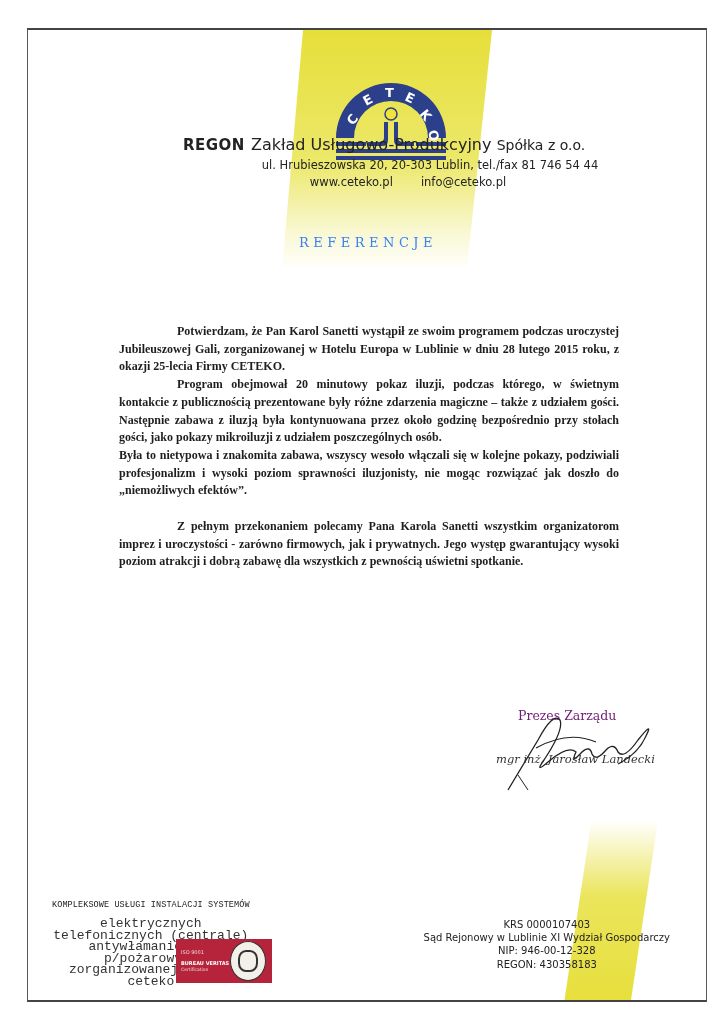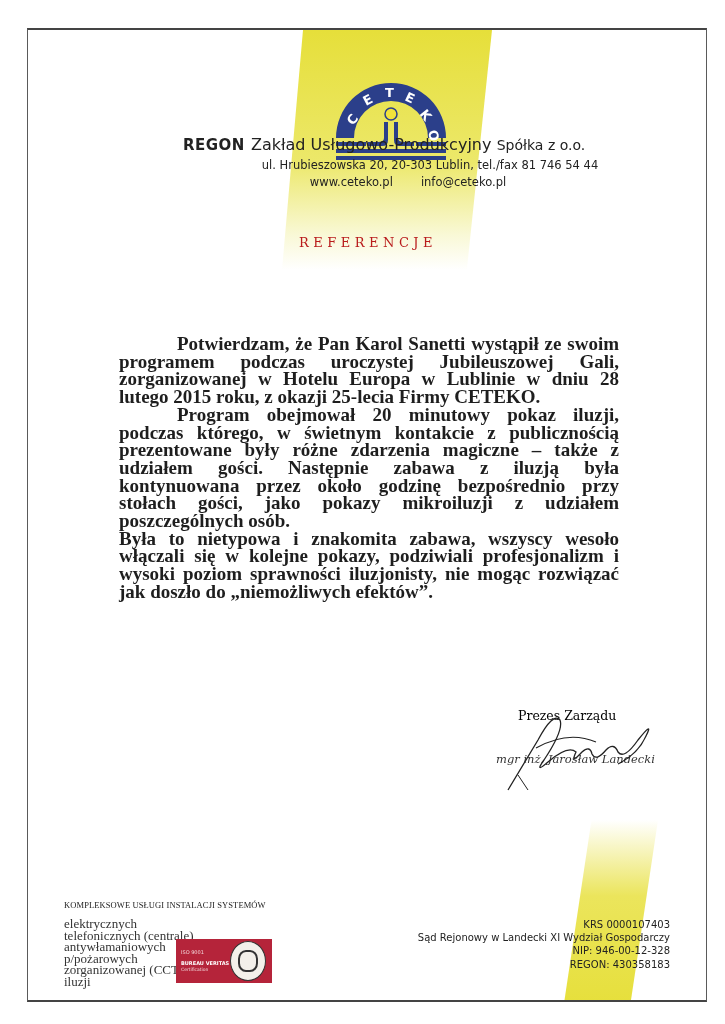--- a/index.html
+++ b/index.html
@@ -10,40 +10,40 @@
   .content { position: absolute; inset: 0; }
   .logo { position: absolute; left: 296px; top: 46px; width: 134px; height: 90px; }
   .company-line { position: absolute; left: 155px; top: 105px; width: 420px; font-family: "DejaVu Sans", sans-serif; font-size: 16.5px; color: #222; white-space: nowrap; }
   .company-line .brand { font-weight: bold; font-size: 15px; letter-spacing: 0.5px; margin-right: 6px; }
   .company-line .rest { font-size: 16px; }
   .company-line .tail { font-size: 14px; text-align: center; }
   .addr { position: absolute; left: 0; width: 680px; text-align: center; font-family: "DejaVu Sans", sans-serif; font-size: 11.5px; color: #222; }
   .addr1 { top: 128px; left: 62px; }
   .addr2 { top: 145px; left: 40px; }
   .addr2 span + span { margin-left: 28px; }
-  .title { position: absolute; left: 0; width: 680px; top: 205px; text-align: center; font-family: "DejaVu Serif", serif; font-size: 13px; letter-spacing: 4.5px; color: #b91c1c; }
-  .body-text { position: absolute; left: 91px; top: 293px; width: 500px; font-family: "Liberation Serif", serif; font-weight: bold; font-size: 19px; line-height: 17.7px; color: #1e1e1e; text-align: justify; margin-top: 12px; }
+  .title { position: absolute; left: 0; width: 680px; top: 205px; text-align: center; font-family: "DejaVu Serif", serif; font-size: 13px; letter-spacing: 4.5px; color: #3b82f6; }
+  .body-text { position: absolute; left: 91px; top: 293px; width: 500px; font-family: "Liberation Serif", serif; font-weight: bold; font-size: 12px; line-height: 17.7px; color: #1e1e1e; text-align: justify; }
   .body-text p { margin: 0; }
   .body-text p.indent { text-indent: 58px; }
   .body-text .gap { height: 18px; }
   .sig-block { position: absolute; left: 450px; top: 660px; width: 200px; height: 110px; }
-  .sig-role { position: absolute; left: 40px; top: 18px; font-family: "DejaVu Serif", serif; font-size: 12.5px; color: #000000; }
+  .sig-role { position: absolute; left: 40px; top: 18px; font-family: "DejaVu Serif", serif; font-size: 12.5px; color: #701a75; }
   .sig-name { position: absolute; left: 18px; top: 62px; font-family: "DejaVu Serif", serif; font-style: italic; font-size: 11.5px; color: #333; white-space: nowrap; }
   .sig-svg { position: absolute; left: 0; top: 0; }
-  .foot-left { position: absolute; left: 36px; top: 870px; font-family: Liberation Serif, serif; color: #222; }
+  .foot-left { position: absolute; left: 24px; top: 870px; font-family: Liberation Mono, monospace; color: #222; text-align: center; }
   .foot-left .head { font-size: 8.5px; letter-spacing: 0.1px; }
   .foot-left ul { list-style: none; margin: 8px 0 0 0; padding: 0; font-size: 13px; line-height: 11.5px; color: #333; }
   .cert { position: absolute; left: 148px; top: 909px; width: 96px; height: 44px; background: #b5243a; }
   .cert .t1 { position: absolute; left: 5px; top: 10px; font-family: "DejaVu Sans", sans-serif; font-size: 5px; color: #f2d6da; }
   .cert .t2 { position: absolute; left: 5px; top: 21px; font-family: "DejaVu Sans", sans-serif; font-size: 5px; font-weight: bold; color: #fff; }
   .cert .t3 { position: absolute; left: 5px; top: 28px; font-family: "DejaVu Sans", sans-serif; font-size: 4.5px; color: #f2d6da; }
   .cert .seal { position: absolute; right: 6px; top: 2px; width: 36px; height: 40px; border-radius: 50%; background: #f3f0ea; border: 1px solid #333; box-sizing: border-box; }
   .cert .seal::after { content: ""; position: absolute; left: 7px; top: 8px; width: 20px; height: 22px; border-radius: 40%; border: 2px solid #333; box-sizing: border-box; }
   .foot-right { position: absolute; right: 36px; top: 888px; text-align: right; font-family: "DejaVu Sans", sans-serif; font-size: 10px; line-height: 13.2px; color: #222; }
-  .foot-right div { white-space: nowrap; }
+  .foot-right div { white-space: nowrap; text-align: center; }
 </style>
 </head>
 <body>
 
 <div class="frame">
   <div class="band-top"></div>
   <div class="band-bottom"></div>
 
   <div class="content">
 
@@ -73,52 +73,53 @@
       <span>www.ceteko.pl</span><span>info@ceteko.pl</span>
     </div>
 
     <div class="title">REFERENCJE</div>
 
     <div class="body-text">
       <p class="indent">Potwierdzam, że Pan Karol Sanetti wystąpił ze swoim programem podczas uroczystej Jubileuszowej Gali, zorganizowanej w Hotelu Europa w Lublinie w dniu 28 lutego 2015 roku, z okazji 25-lecia Firmy CETEKO.</p>
       <p class="indent">Program obejmował 20 minutowy pokaz iluzji, podczas którego, w świetnym kontakcie z publicznością prezentowane były różne zdarzenia magiczne – także z udziałem gości. Następnie zabawa z iluzją była kontynuowana przez około godzinę bezpośrednio przy stołach gości, jako pokazy mikroiluzji z udziałem poszczególnych osób.</p>
       <p>Była to nietypowa i znakomita zabawa, wszyscy wesoło włączali się w kolejne pokazy, podziwiali profesjonalizm i wysoki poziom sprawności iluzjonisty, nie mogąc rozwiązać jak doszło do „niemożliwych efektów”.</p>
       <div class="gap"></div>
+      <p class="indent">Z pełnym przekonaniem polecamy Pana Karola Sanetti wszystkim organizatorom imprez i uroczystości - zarówno firmowych, jak i prywatnych. Jego występ gwarantujący wysoki poziom atrakcji i dobrą zabawę dla wszystkich z pewnością uświetni spotkanie.</p>
     </div>
 
     <div class="sig-block">
       <div class="sig-role">Prezes Zarządu</div>
       <div class="sig-name">mgr inż. Jarosław Landecki</div>
       <svg class="sig-svg" width="200" height="110" viewBox="0 0 200 110">
         <path d="M30 100 L60 50 Q75 22 82 30 Q86 40 66 70 Q56 84 70 72 Q90 55 98 62 Q92 75 104 62 Q112 55 114 64 Q118 72 128 60 Q136 52 140 62 Q146 70 160 50 Q176 30 168 46 Q160 64 140 74" fill="none" stroke="#222" stroke-width="1.3"></path>
         <path d="M58 58 Q90 40 118 52" fill="none" stroke="#222" stroke-width="1.1"></path>
         <path d="M40 85 L50 100" fill="none" stroke="#222" stroke-width="1"></path>
       </svg>
     </div>
 
     <div class="foot-left">
       <div class="head">KOMPLEKSOWE USŁUGI INSTALACJI SYSTEMÓW</div>
       <ul>
         <li>elektrycznych</li>
         <li>telefonicznych (centrale)</li>
         <li>antywłamaniowych</li>
         <li>p/pożarowych</li>
         <li>zorganizowanej (CCTV)</li>
-        <li>iluzji</li>
+        <li>ceteko</li>
       </ul>
     </div>
 
     <div class="cert">
       <div class="t1">ISO 9001</div>
       <div class="t2">BUREAU VERITAS</div>
       <div class="t3">Certification</div>
       <div class="seal"></div>
     </div>
 
     <div class="foot-right">
       <div>KRS 0000107403</div>
-      <div>Sąd Rejonowy w Landecki XI Wydział Gospodarczy</div>
+      <div>Sąd Rejonowy w Lublinie XI Wydział Gospodarczy</div>
       <div>NIP: 946-00-12-328</div>
       <div>REGON: 430358183</div>
     </div>
 
   </div>
 </div>
 
 </body></html>

